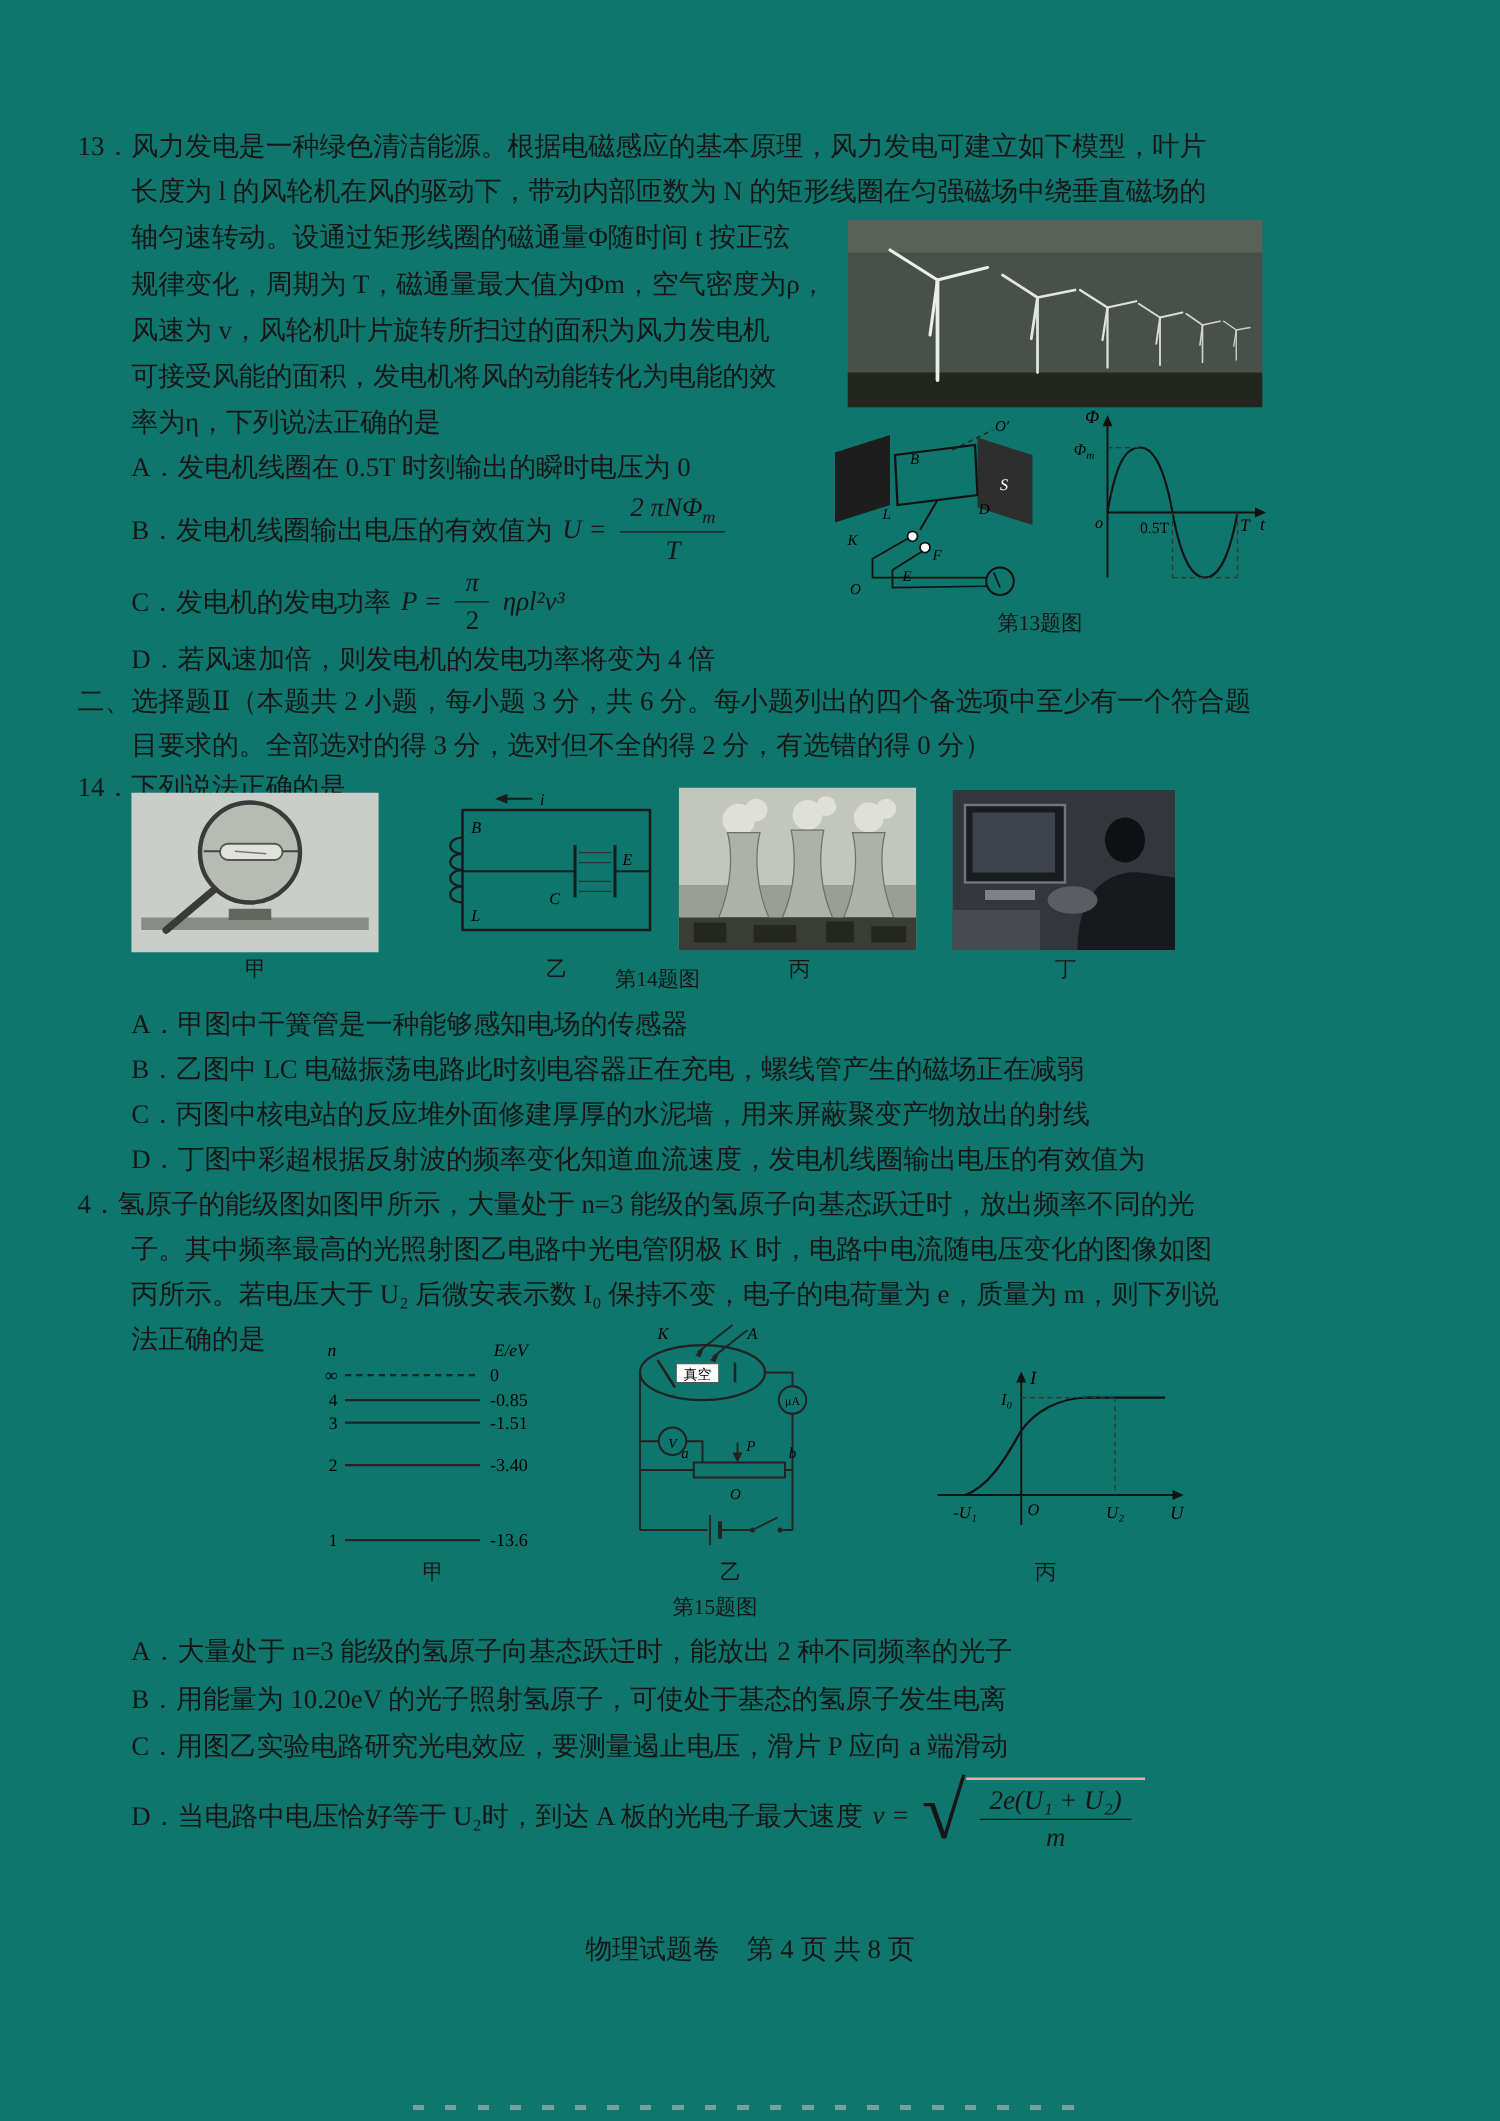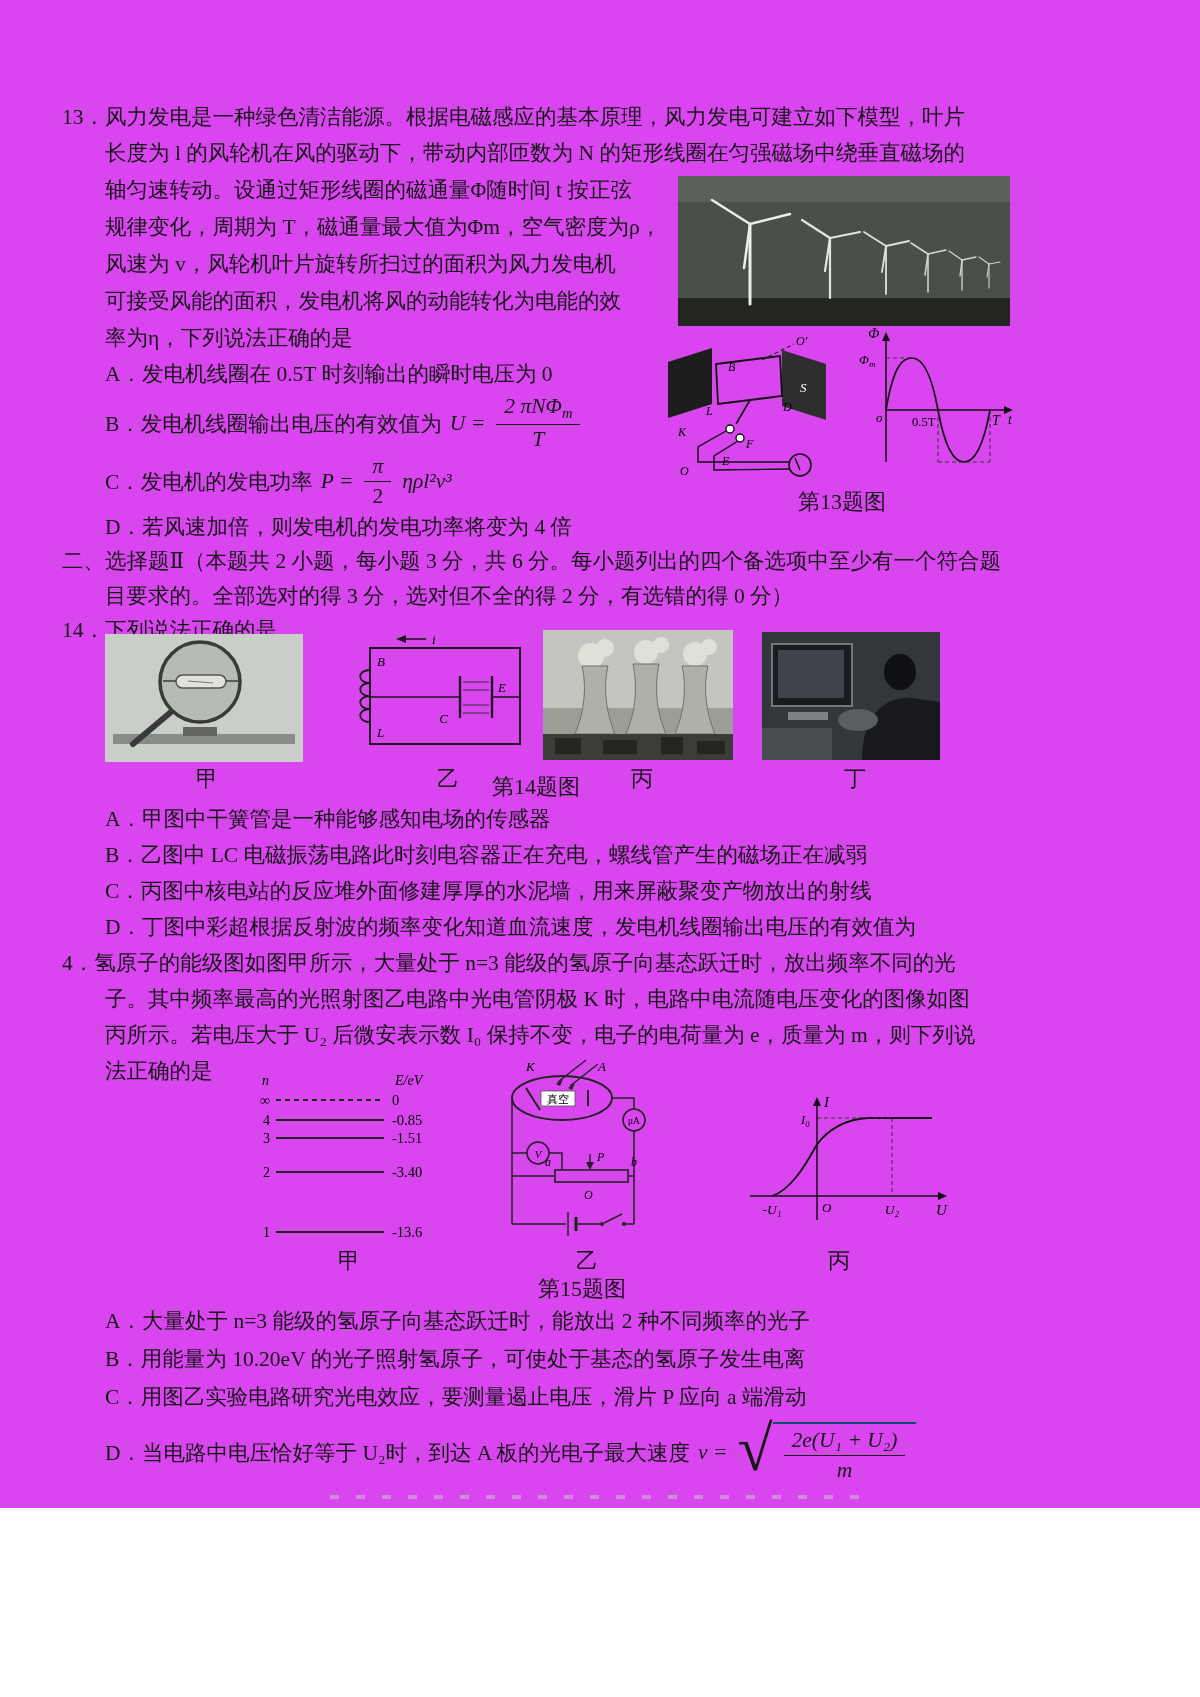--- a/index.html
+++ b/index.html
@@ -1,29 +1,29 @@
 <!DOCTYPE html>
 <html><head>
 <meta charset="utf-8">
 <style>
   html,body{margin:0;padding:0;background:#ffffff;}
-  .page{position:relative;width:1200px;height:1508px;background:#d946ef;overflow:hidden;
+  .page{position:relative;width:1200px;height:1697px;background:#0f766e;overflow:hidden;
         font-family:"Liberation Serif","DejaVu Serif",serif;color:#161616;}
   .t{position:absolute;font-size:21.5px;white-space:nowrap;line-height:1.25;}
   .f{position:absolute;display:flex;align-items:center;gap:8px;font-size:21.5px;white-space:nowrap;}
   .it{font-style:italic;}
   .frac{display:inline-block;text-align:center;vertical-align:middle;line-height:1.15;margin:0 3px;}
   .frac .num{display:block;padding:0 8px 2px;border-bottom:1.6px solid #161616;}
   .frac .den{display:block;padding-top:2px;}
   .sqrt{display:inline-flex;align-items:center;margin-left:2px;}
   .sqrt .rad{font-size:64px;font-weight:400;line-height:0.9;transform:translateY(-3px);}
-  .sqrt .content{border-top:2px solid #0c4a6e;padding:4px 8px 0;display:inline-block;}
+  .sqrt .content{border-top:2px solid #fca5a5;padding:4px 8px 0;display:inline-block;}
   sub{font-size:0.68em;}
   .fig{position:absolute;}
-  .cap{position:absolute;font-size:22px;white-space:nowrap;}
+  .cap{position:absolute;font-size:17px;white-space:nowrap;}
   .noise{position:absolute;left:330px;bottom:9px;width:540px;height:4px;opacity:.55;
          background:repeating-linear-gradient(90deg,#c7c7c7 0 9px,transparent 9px 26px);}
   svg text{font-family:"Liberation Serif","DejaVu Serif",serif;}
 </style>
 </head>
 <body>
 
 <div class="page">
 
   <div class="t" style="left:62px;top:104px;">13．风力发电是一种绿色清洁能源。根据电磁感应的基本原理，风力发电可建立如下模型，叶片</div>

